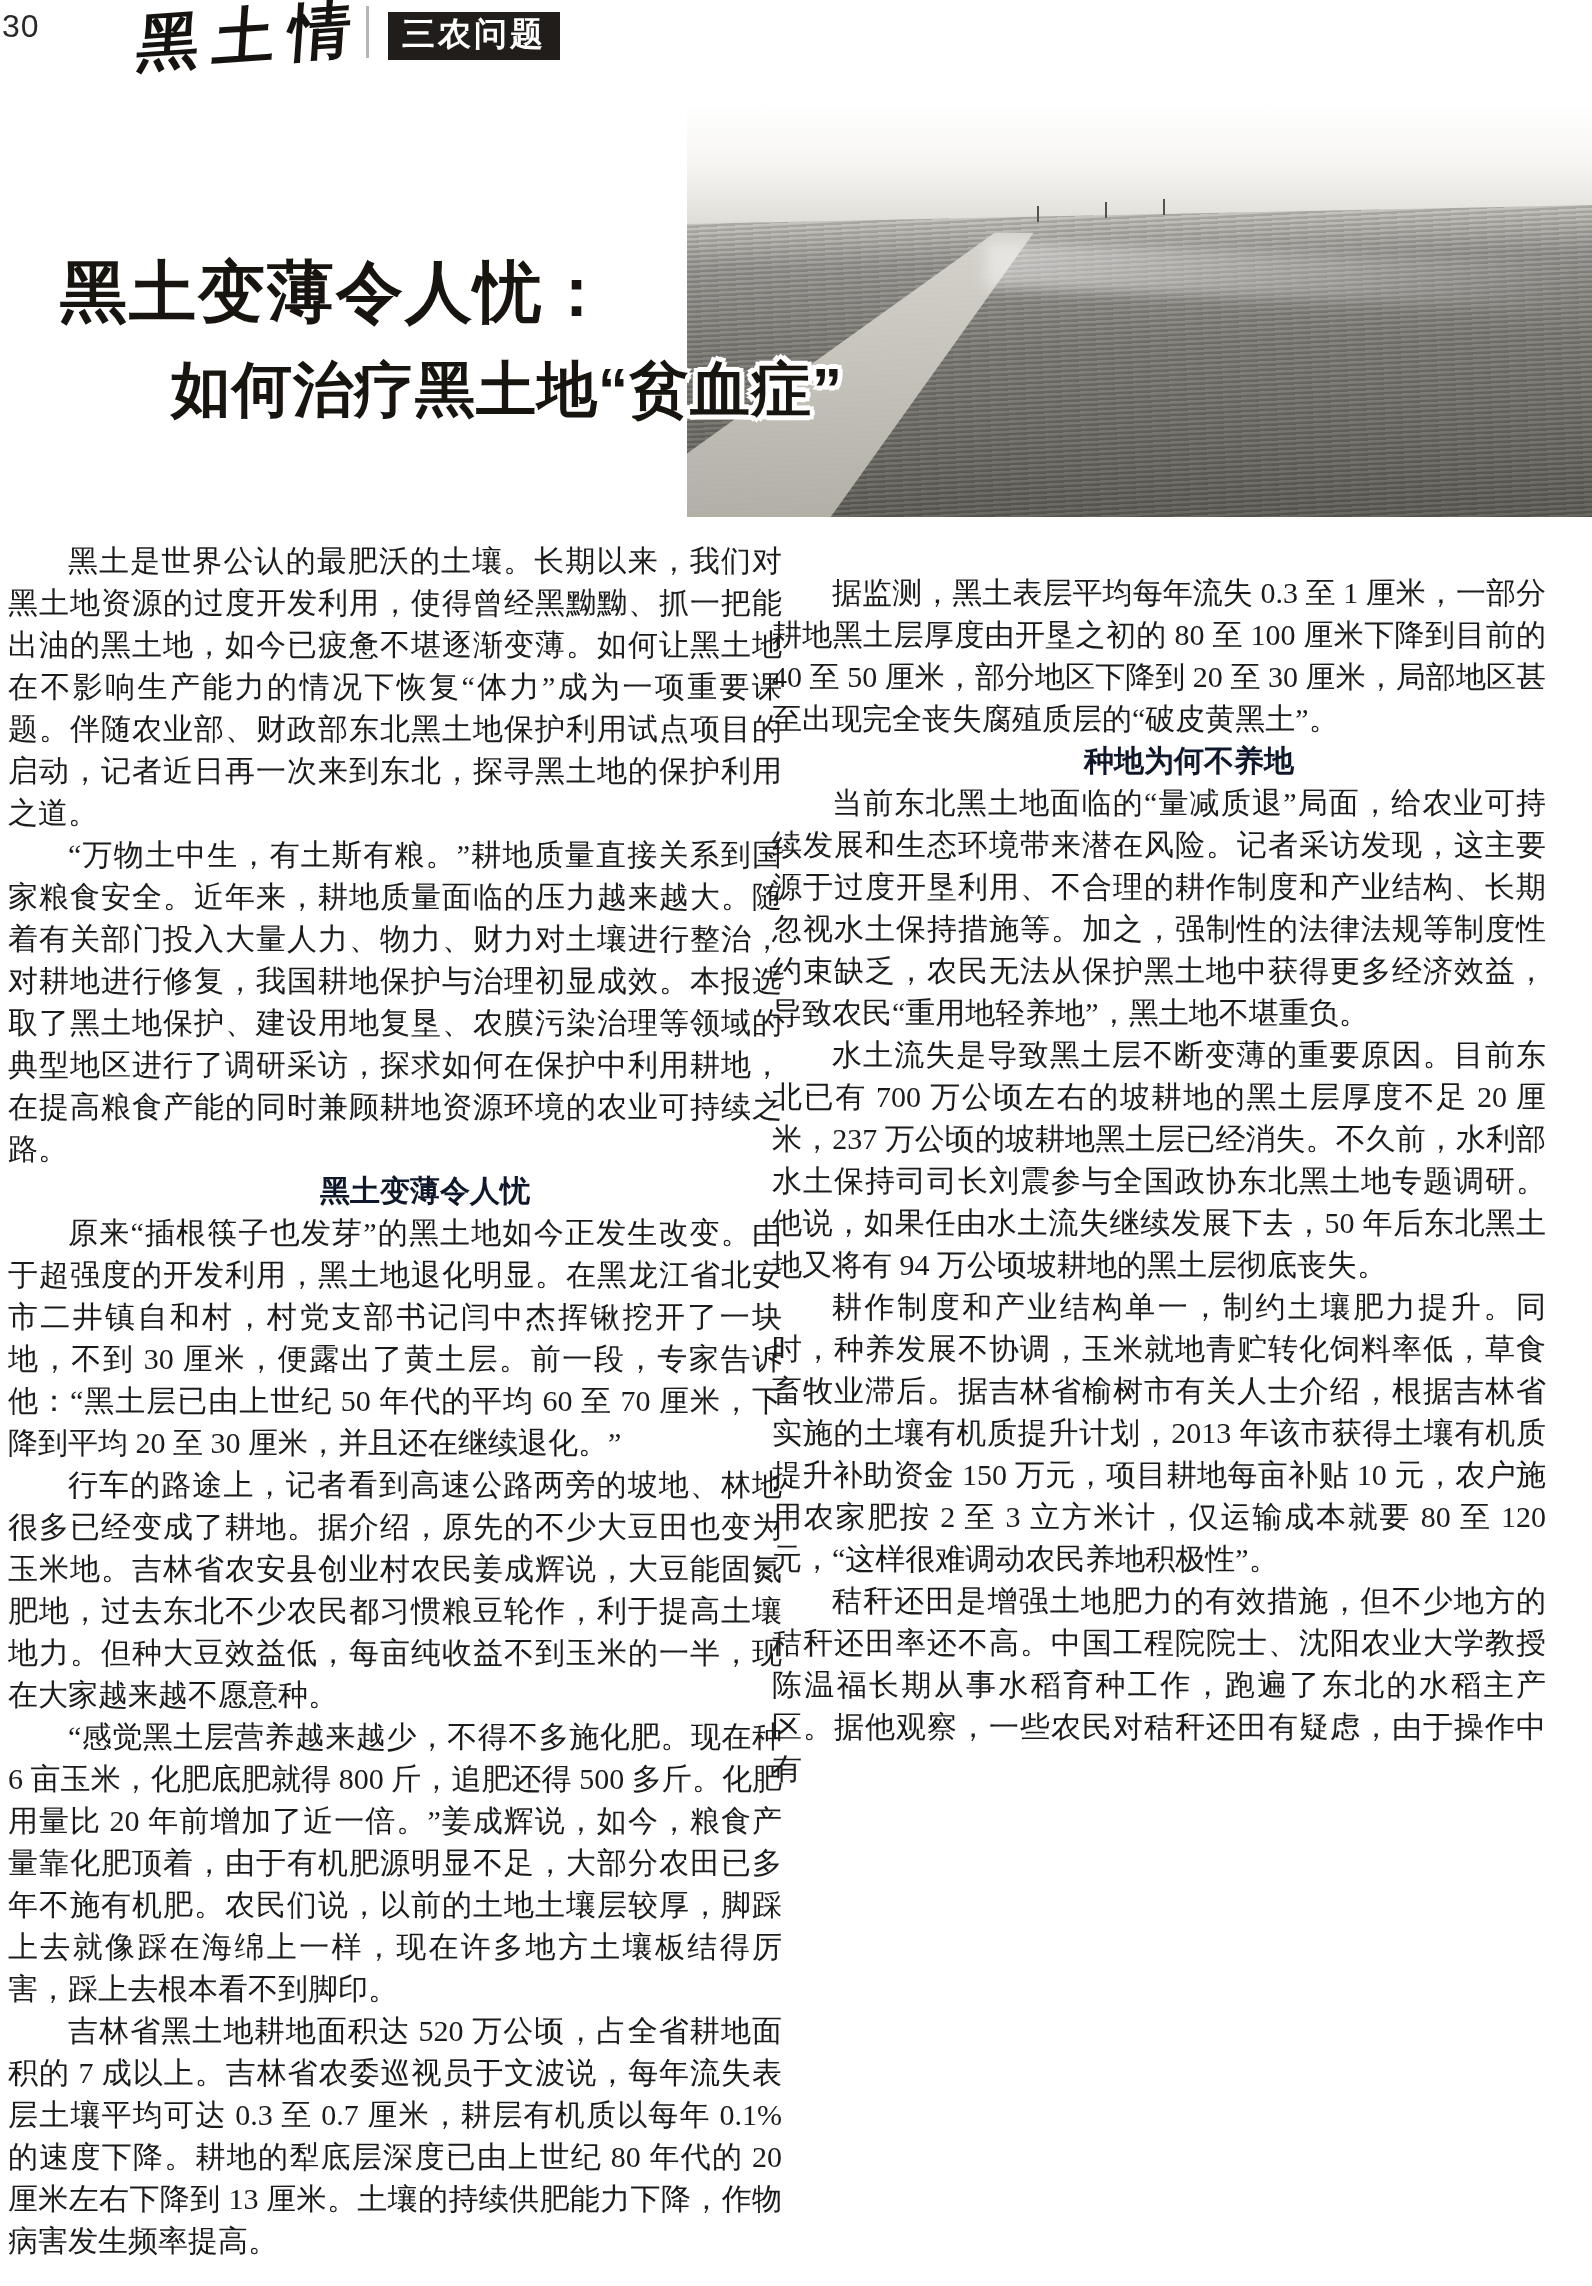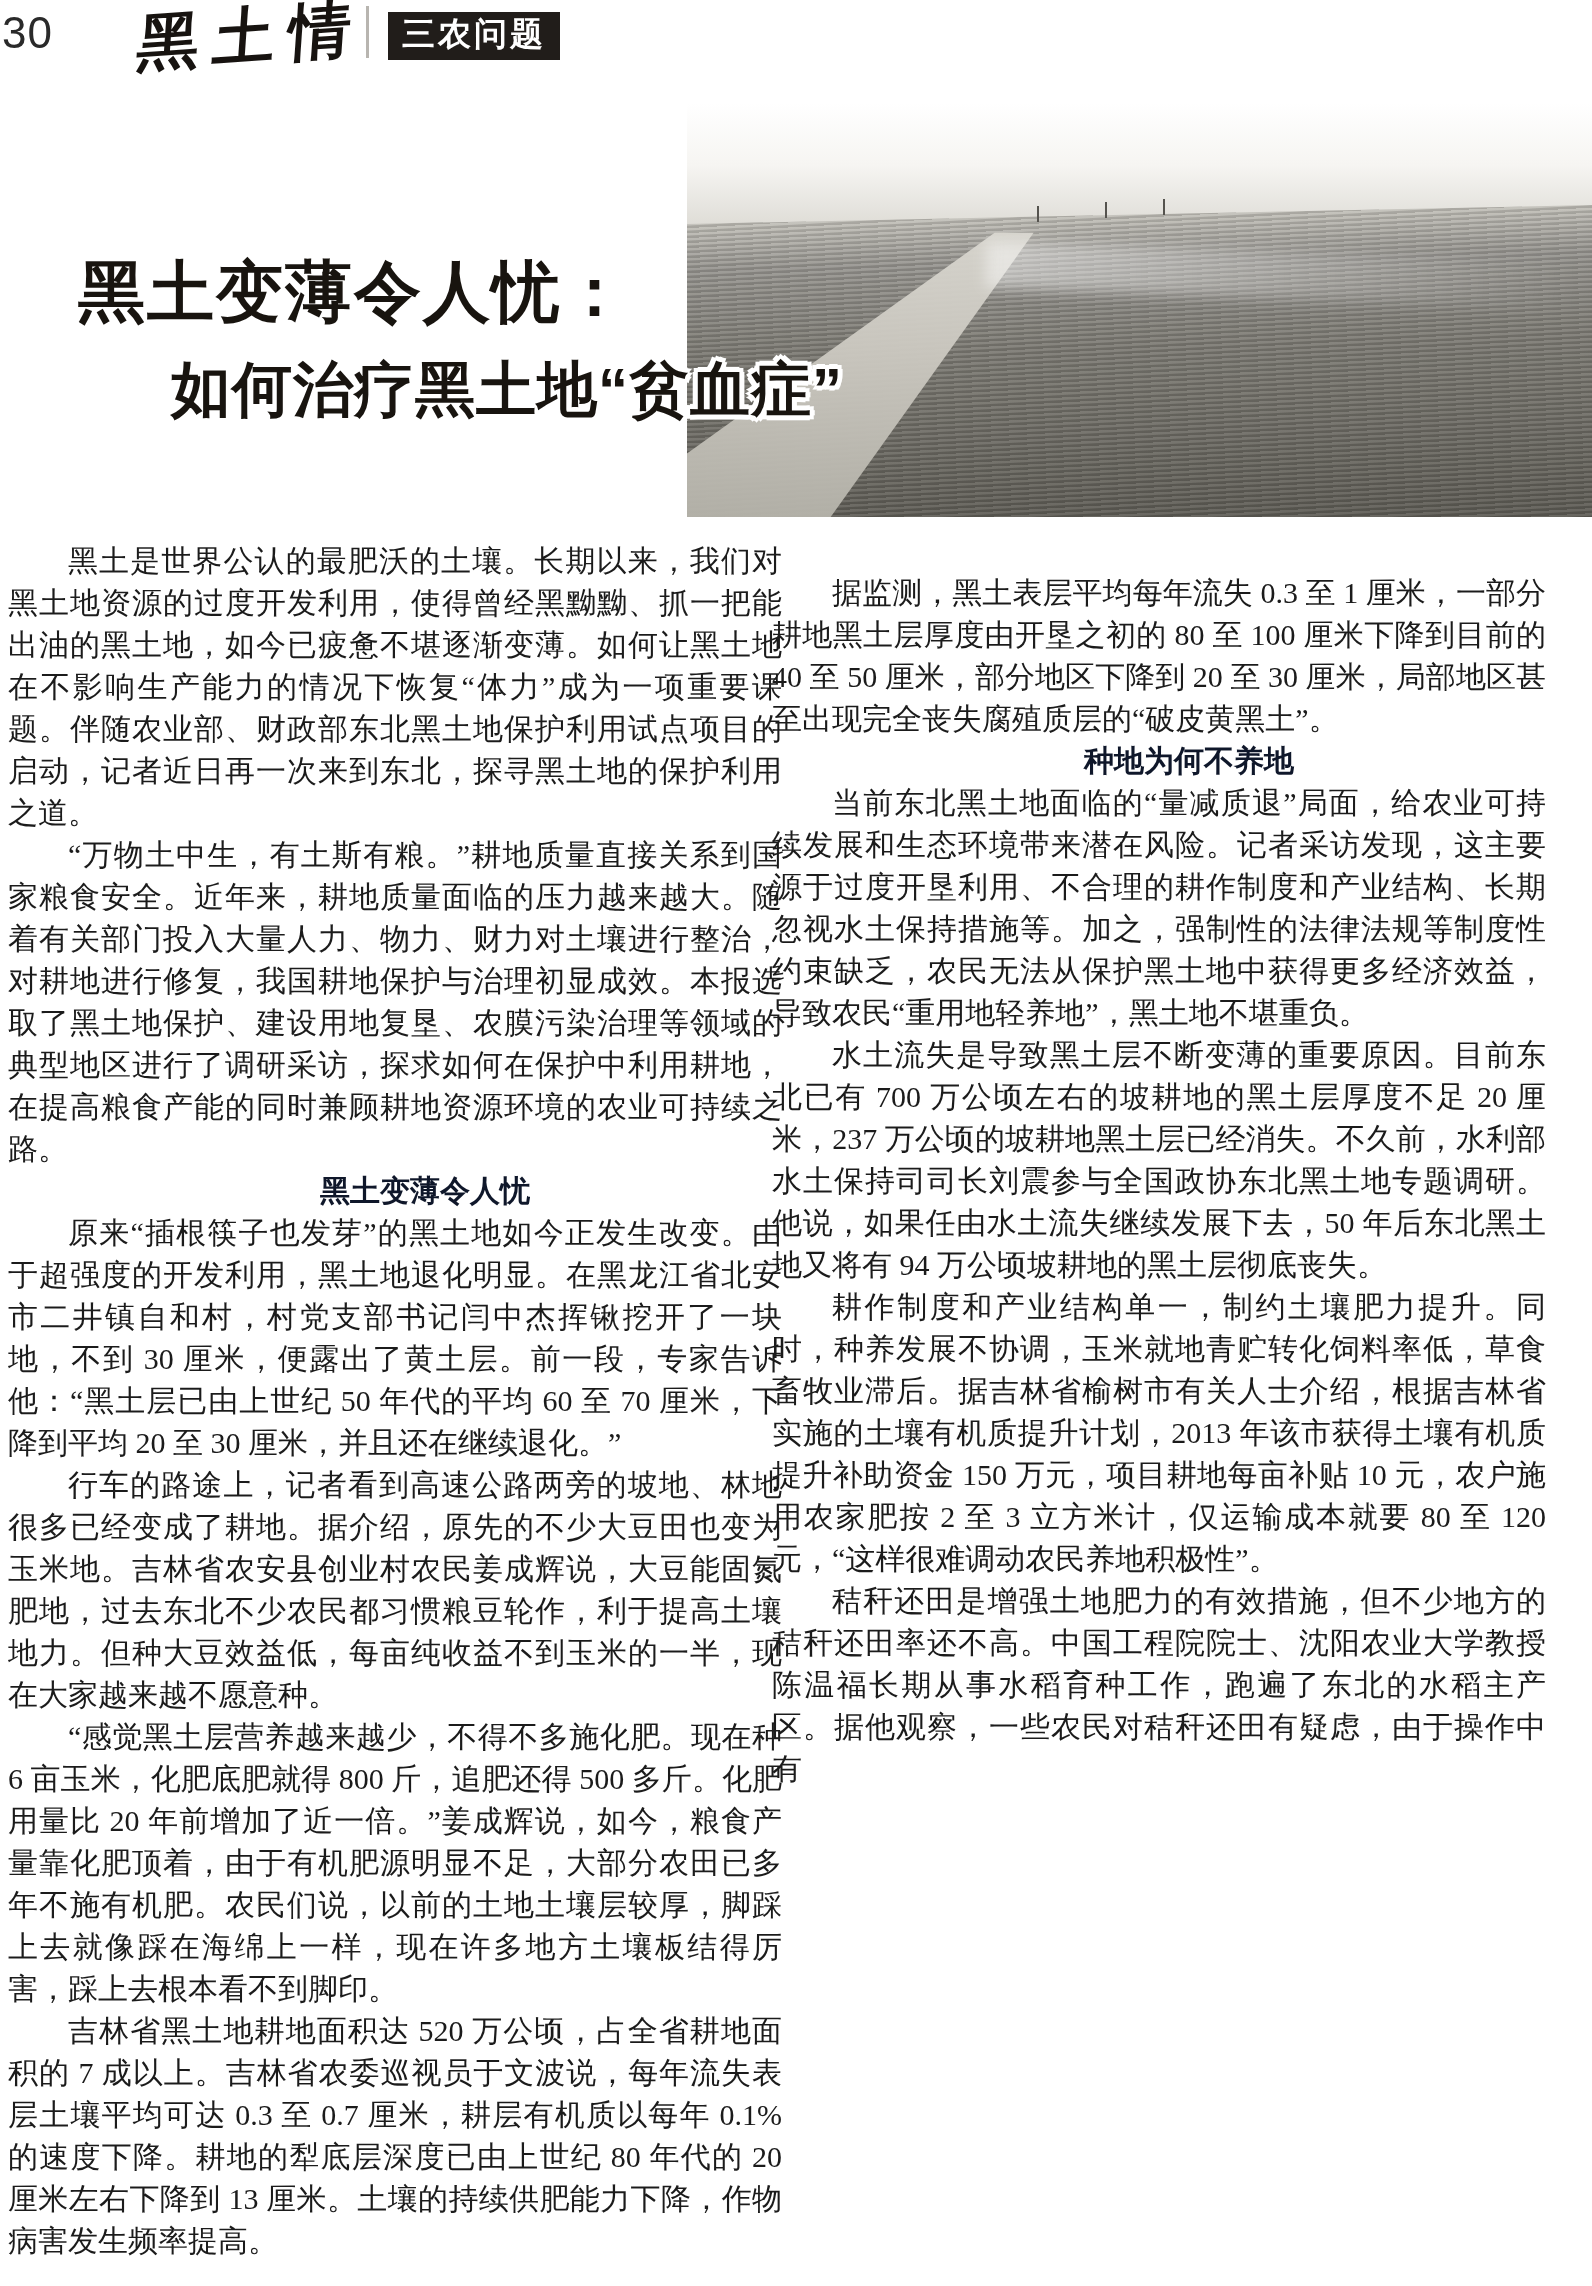--- a/index.html
+++ b/index.html
@@ -5,21 +5,21 @@
   html,body{margin:0;padding:0;background:#ffffff;}
   .page{
     position:relative;width:1592px;height:2287px;background:#ffffff;
     overflow:hidden;color:#1c1c1c;
     font-family:"Liberation Serif","DejaVu Serif",serif;
   }
   
   .page-number{
     position:absolute;left:2px;top:8px;
     font-family:"Liberation Sans","DejaVu Sans",sans-serif;
-    font-size:44px;color:#2a2a2a;letter-spacing:1px;
+    font-size:32px;color:#2a2a2a;letter-spacing:1px;
   }
   .magazine-logo{
     position:absolute;left:137px;top:-6px;
     font-size:62px;font-weight:bold;color:#171310;
     transform:rotate(-4deg) skewX(-8deg);
     letter-spacing:14px;white-space:nowrap;
   }
   .header-divider{
     position:absolute;left:366px;top:6px;width:3px;height:52px;background:#b8b5b0;
   }
@@ -27,21 +27,21 @@
     position:absolute;left:388px;top:12px;height:48px;min-width:139px;
     background:#211d1a;color:#ffffff;
     font-family:"Liberation Sans","DejaVu Sans",sans-serif;
     font-size:33px;font-weight:bold;line-height:44px;
     padding:0 14px;letter-spacing:3px;text-align:center;
   }
   
   .headline{position:absolute;z-index:3;
     font-family:"Liberation Sans","DejaVu Sans",sans-serif;
     font-weight:900;color:#18140f;white-space:nowrap;}
-  .headline-line-1{left:78px;top:247px;font-size:67px;letter-spacing:2px;}
+  .headline-line-1{left:60px;top:247px;font-size:67px;letter-spacing:2px;}
   .headline-line-2{
     left:171px;top:350px;font-size:60px;letter-spacing:1px;
     text-shadow:-4px -4px 0 #fff,4px -4px 0 #fff,-4px 4px 0 #fff,4px 4px 0 #fff,
                  0 -5px 0 #fff,0 5px 0 #fff,-5px 0 0 #fff,5px 0 0 #fff;
   }
   
   .field-photo{
     position:absolute;left:687px;top:103px;width:905px;height:414px;
     overflow:hidden;background:#e9e8e4;z-index:1;
   }

